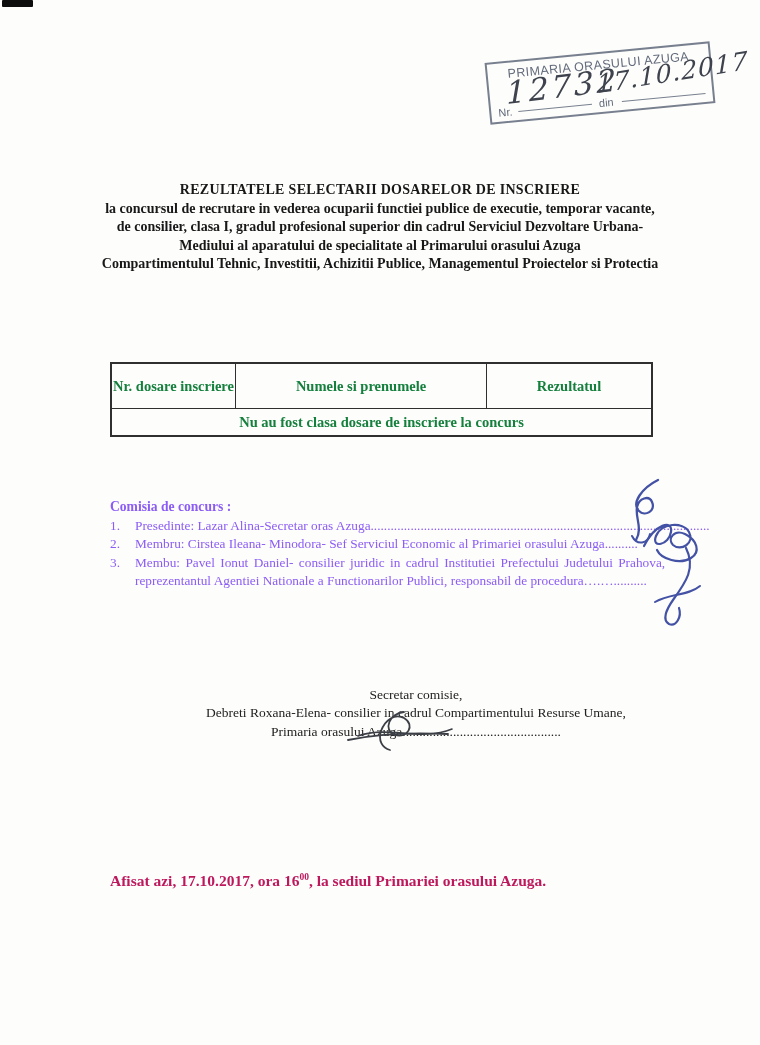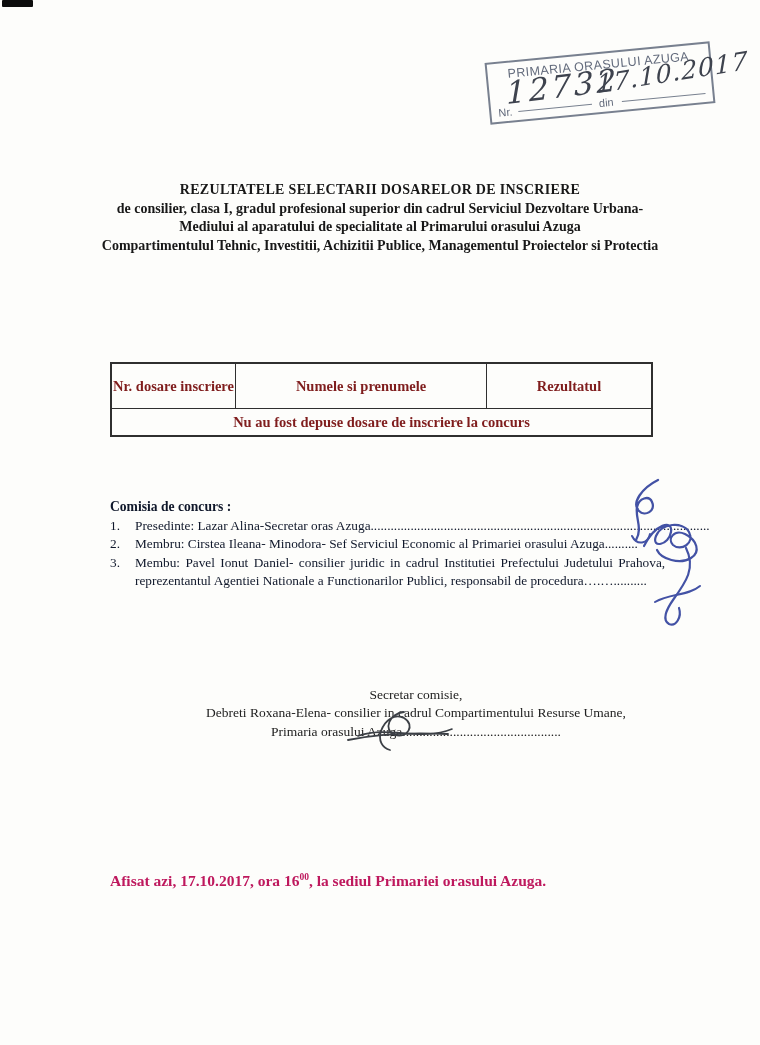--- a/index.html
+++ b/index.html
@@ -24,30 +24,30 @@
   .stamp .rule2{position:absolute;left:131px;bottom:8px;width:84px;border-bottom:1.5px solid #78808f;}
   .hw{position:absolute;font-family:"DejaVu Serif", serif;font-style:italic;color:#3e434e;white-space:nowrap;}
   .hw-number{left:506px;top:68px;font-size:31px;letter-spacing:3px;transform:rotate(-7deg) skewX(-6deg);}
   .hw-date{left:596px;top:58px;font-size:25px;letter-spacing:1px;transform:rotate(-9deg) skewX(-8deg);}
 
   
   .title{position:absolute;left:80px;top:181px;width:600px;text-align:center;font-weight:bold;font-size:14px;line-height:18.6px;color:#181818;}
   .title .t1{letter-spacing:.3px;}
 
   
-  .rtable{position:absolute;left:110px;top:362px;width:539px;border:2px solid #2f2f2f;font-weight:bold;color:#7f1d1d;}
+  .rtable{position:absolute;left:110px;top:362px;width:539px;border:2px solid #2f2f2f;font-weight:bold;color:#15803d;}
   .rtable .hdr{display:flex;height:44px;border-bottom:1.5px solid #2f2f2f;}
   .rtable .cell{display:flex;align-items:center;justify-content:center;text-align:center;font-size:14.5px;line-height:19px;}
   .rtable .c1{width:123px;border-right:1.5px solid #2f2f2f;}
   .rtable .c2{width:250px;border-right:1.5px solid #2f2f2f;}
   .rtable .c3{flex:1;}
   .rtable .empty-row{height:26px;display:flex;align-items:center;justify-content:center;font-size:14.5px;}
 
   
-  .commission{position:absolute;left:110px;top:498px;width:600px;font-size:13.3px;line-height:18.2px;color:#0f172a;}
+  .commission{position:absolute;left:110px;top:498px;width:600px;font-size:13.3px;line-height:18.2px;color:#8b5cf6;}
   .commission .head{font-weight:bold;font-size:13.6px;margin-bottom:1px;}
   .cline{display:flex;white-space:nowrap;overflow:hidden;width:600px;}
   .cline .num{width:25px;flex:0 0 25px;}
   .cline.spread .txt{word-spacing:2px;}
 
   
   .secretary{position:absolute;left:156px;top:686px;width:520px;text-align:center;font-size:13.5px;line-height:18.4px;color:#222;}
 
   
   .afisat{position:absolute;left:110px;top:872px;font-weight:bold;font-size:15.5px;color:#be185d;}
@@ -69,32 +69,33 @@
     <span class="nr-label">Nr.</span>
     <span class="rule1"></span>
     <span class="din-label">din</span>
     <span class="rule2"></span>
   </div>
   <div class="hw hw-number">12732</div>
   <div class="hw hw-date">17.10.2017</div>
 
   <div class="title">
     <div class="t1">REZULTATELE SELECTARII DOSARELOR DE INSCRIERE</div>
+    <div>la concursul de recrutare in vederea ocuparii functiei publice de executie, temporar vacante,</div>
     <div>de consilier, clasa I, gradul profesional superior din cadrul Serviciul Dezvoltare Urbana-</div>
     <div>Mediului al aparatului de specialitate al Primarului orasului Azuga</div>
     <div>Compartimentulul Tehnic, Investitii, Achizitii Publice, Managementul Proiectelor si Protectia</div>
   </div>
 
   <div class="rtable">
     <div class="hdr">
       <div class="cell c1">Nr. dosare inscriere</div>
       <div class="cell c2">Numele si prenumele</div>
       <div class="cell c3">Rezultatul</div>
     </div>
-    <div class="empty-row">Nu au fost depuse dosare de inscriere la concurs</div>
+    <div class="empty-row">Nu au fost clasa dosare de inscriere la concurs</div>
   </div>
 
   <div class="commission">
     <div class="head">Comisia de concurs :</div>
     <div class="cline">
       <span class="num">1.</span>
       <span class="txt">Presedinte: Lazar Alina-Secretar oras Azuga....................................................................................................................</span>
     </div>
     <div class="cline">
       <span class="num">2.</span>

